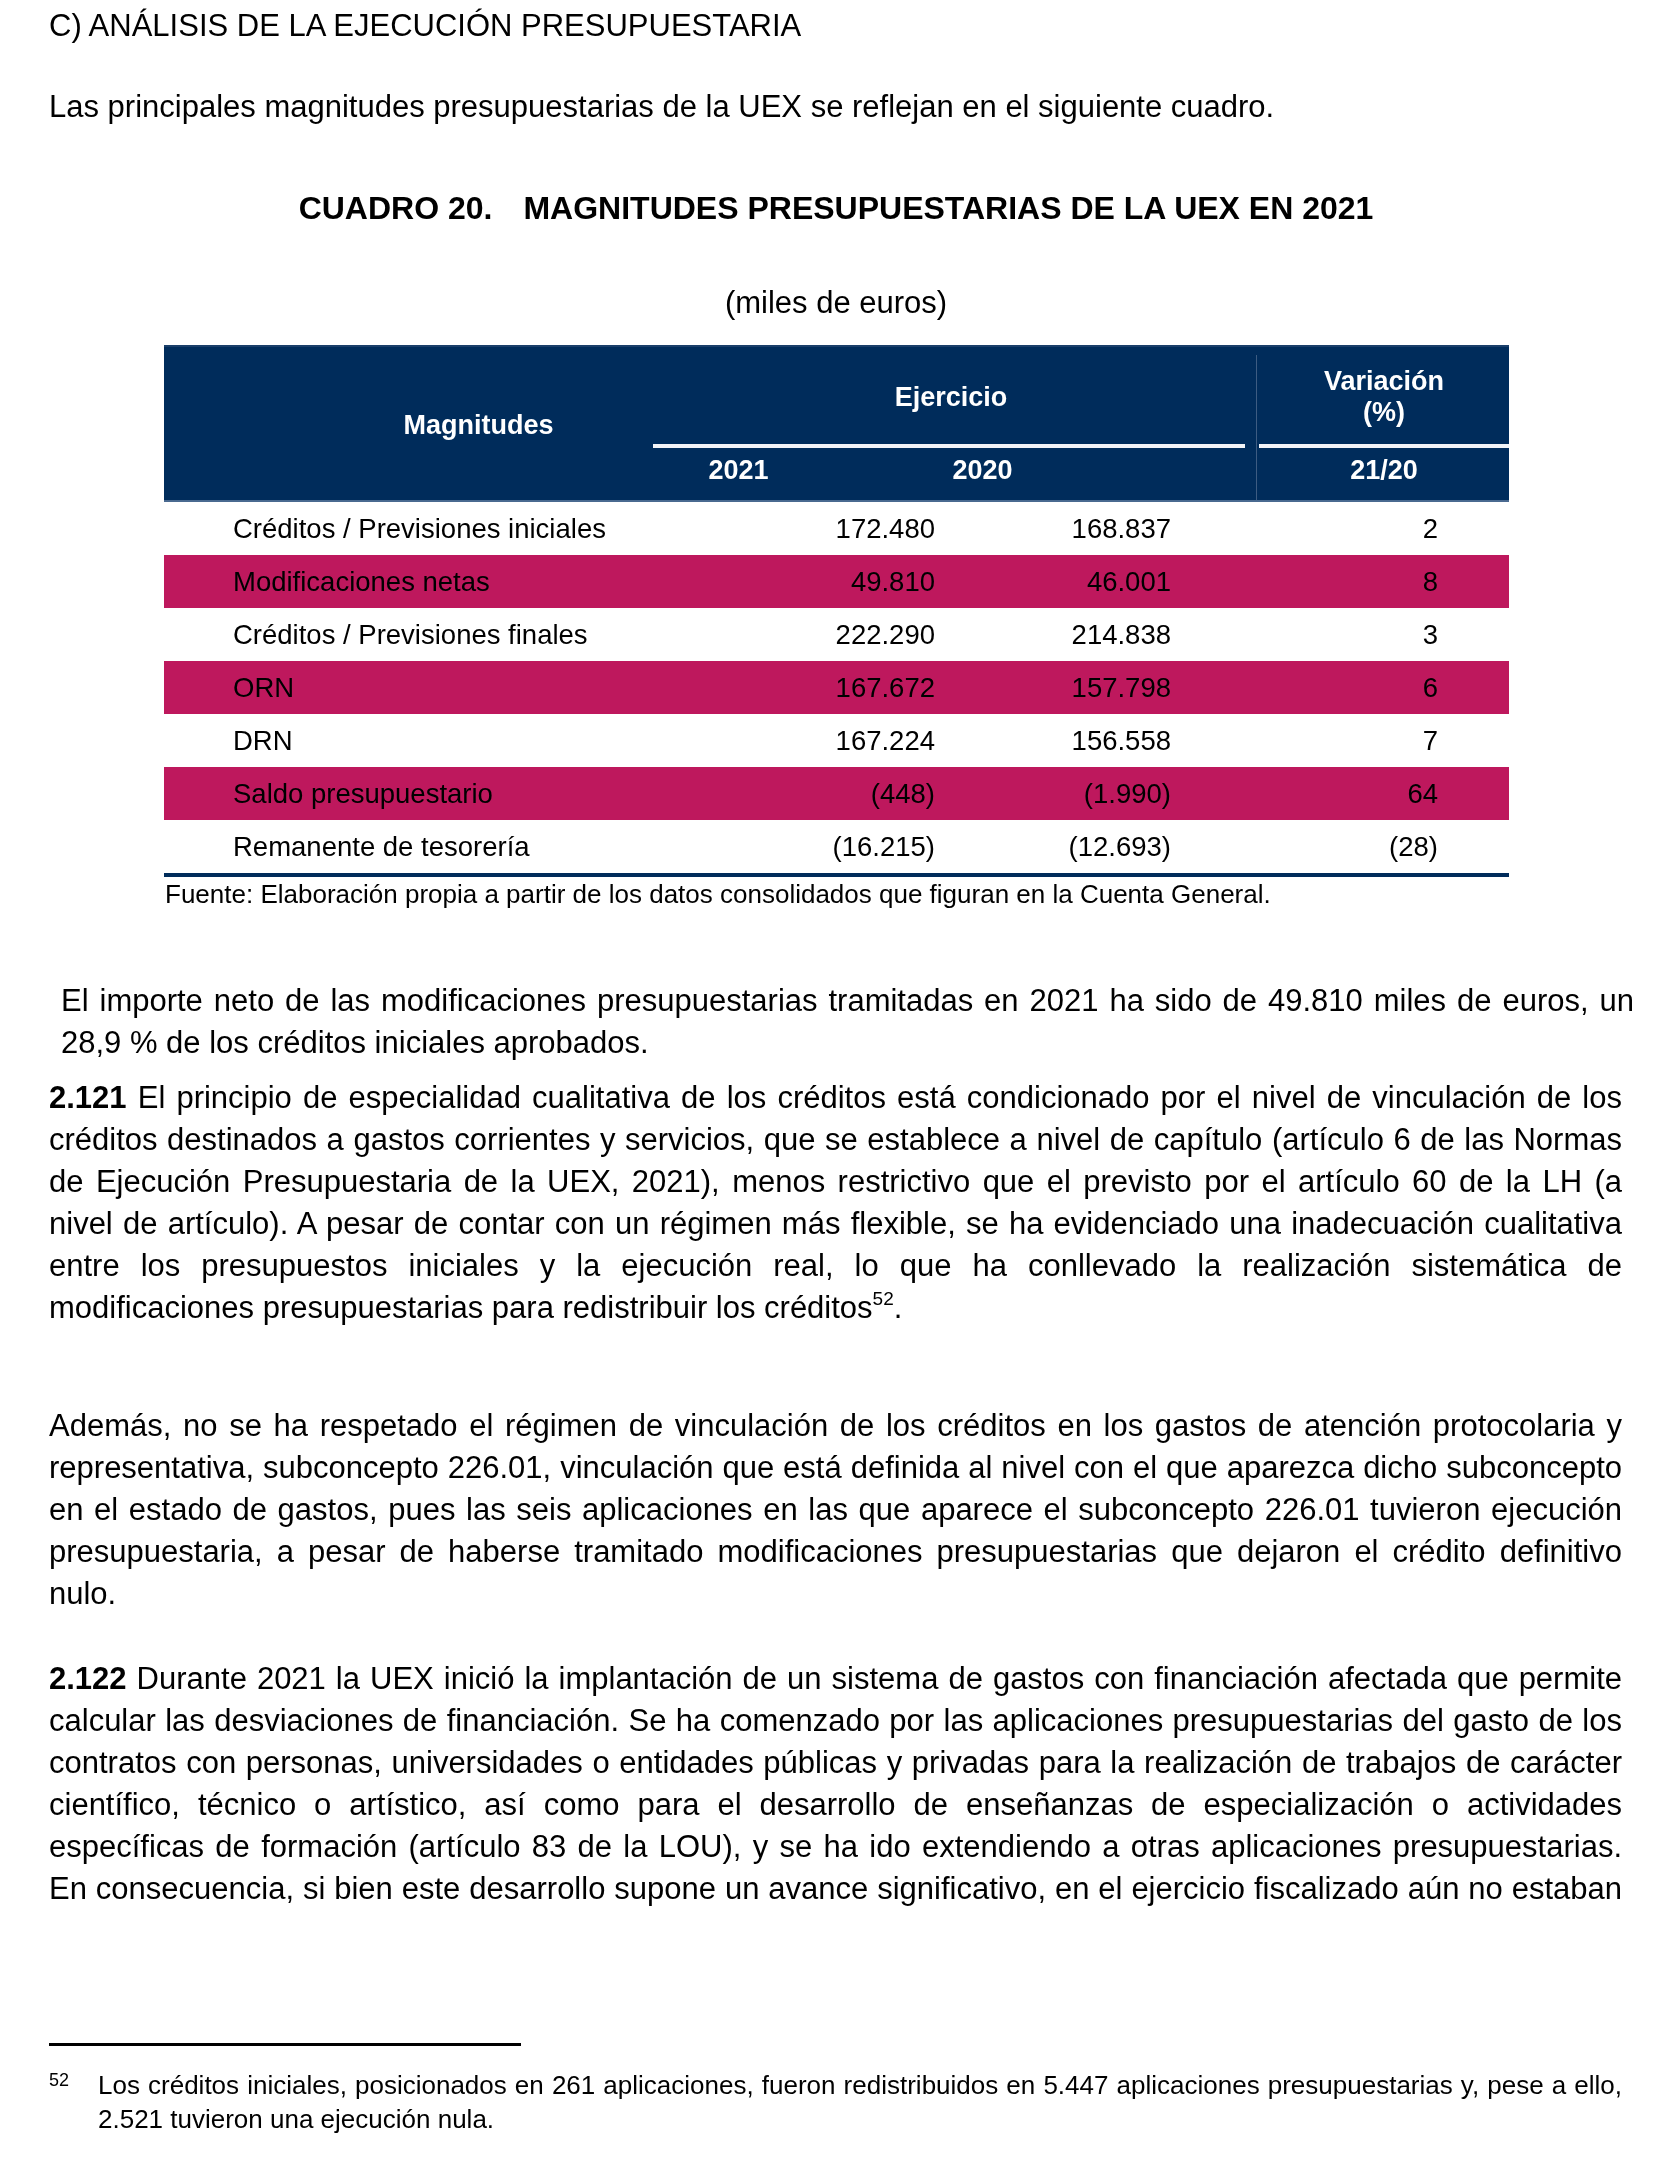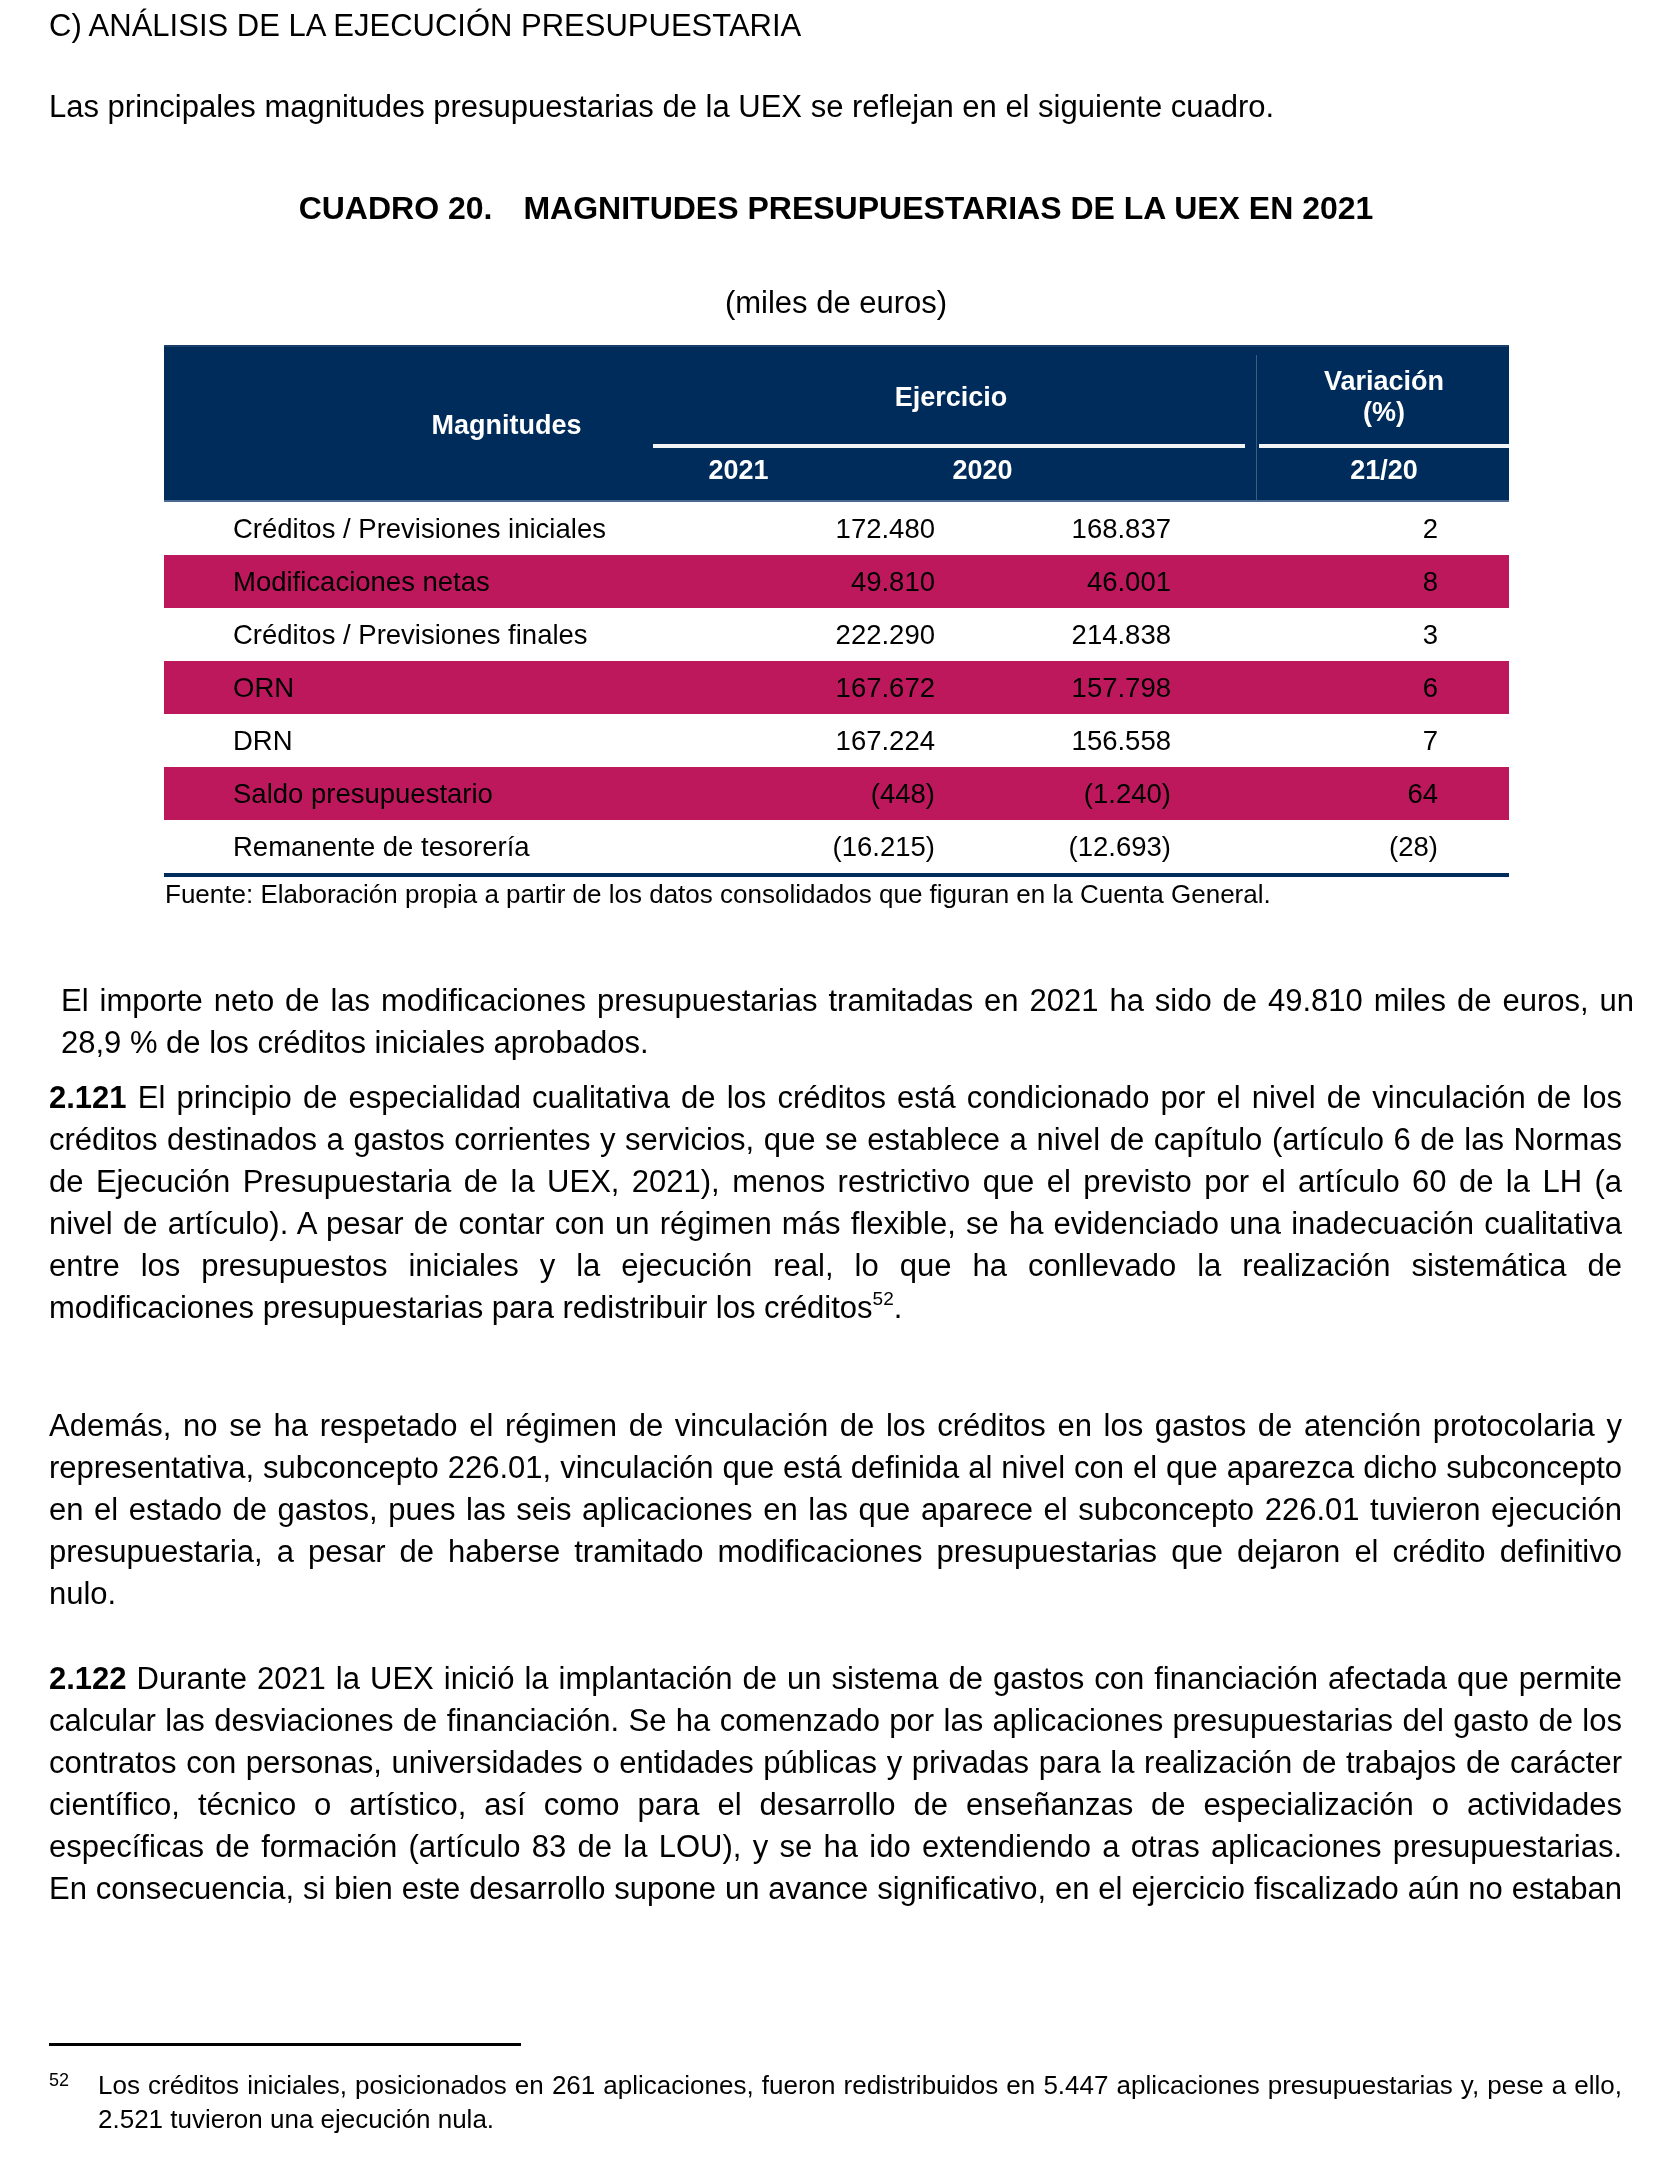--- a/index.html
+++ b/index.html
@@ -7,21 +7,21 @@
   .abs { position: absolute; }
   .section-title { left: 49px; top: 6.3px; font-size: 31px; line-height: 39px; }
   .intro { left: 49px; top: 87px; font-size: 31px; line-height: 39px; }
   .table-title { left: 0; width: 1672px; top: 189px; text-align: center; font-size: 32px; font-weight: bold; line-height: 39px; }
   .table-title .num { margin-right: 31px; }
   .units { left: 0; width: 1672px; top: 267px; text-align: center; font-size: 31px; line-height: 39px; margin-top: 16px; }
 
   .tbl { left: 164px; top: 345px; width: 1345px; }
   .thead { position: relative; height: 153px; background: #002C5B; color: #fff; font-weight: bold; font-size: 27px; border-top: 2.4px solid #1a3f6a; border-bottom: 2.4px solid #4a6a90; }
   .th { position: absolute; text-align: center; }
-  .th-mag { left: 0; width: 629px; top: 63px; padding-left: 28px; }
+  .th-mag { left: 0; width: 629px; top: 63px; }
   .th-ej { left: 645px; width: 566px; top: 35px; }
   .th-var { left: 1095px; width: 250px; top: 19px; line-height: 31px; }
   .th-2021 { left: 653px; width: 189px; top: 108px; }
   .th-2020 { left: 889px; width: 189px; top: 108px; }
   .th-2120 { left: 1095px; width: 250px; top: 108px; }
   .rule-ej { position: absolute; left: 489px; width: 592px; top: 97px; height: 3.9px; background: #f2f4f8; }
   .rule-var { position: absolute; left: 1095px; width: 250px; top: 97px; height: 3.9px; background: #f2f4f8; }
   .vsep { position: absolute; left: 1092px; top: 7.9px; bottom: 0; width: 0.8px; background: #3d5c82; }
 
   .tr { position: relative; height: 53px; font-size: 27.5px; line-height: 53px; }
@@ -100,21 +100,21 @@
   </div>
   <div class="tr">
     <div class="td td-label">DRN</div>
     <div class="td td-2021">167.224</div>
     <div class="td td-2020">156.558</div>
     <div class="td td-var">7</div>
   </div>
   <div class="tr alt">
     <div class="td td-label">Saldo presupuestario</div>
     <div class="td td-2021">(448)</div>
-    <div class="td td-2020">(1.240)</div>
+    <div class="td td-2020">(1.990)</div>
     <div class="td td-var">64</div>
   </div>
   <div class="tr">
     <div class="td td-label">Remanente de tesorería</div>
     <div class="td td-2021">(16.215)</div>
     <div class="td td-2020">(12.693)</div>
     <div class="td td-var">(28)</div>
   </div>
   <div class="tfoot-rule"></div>
 </div>

